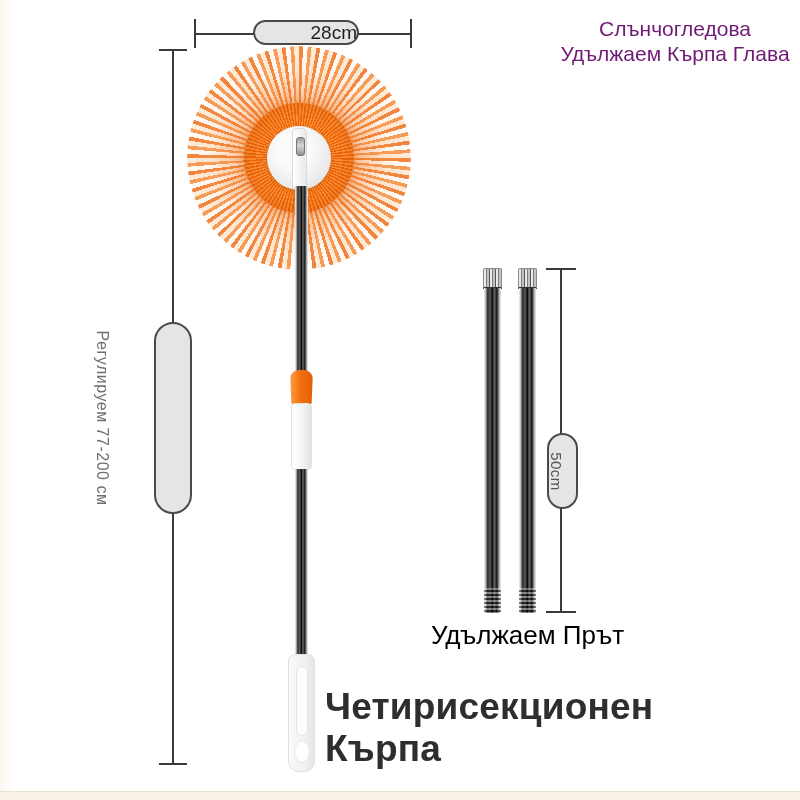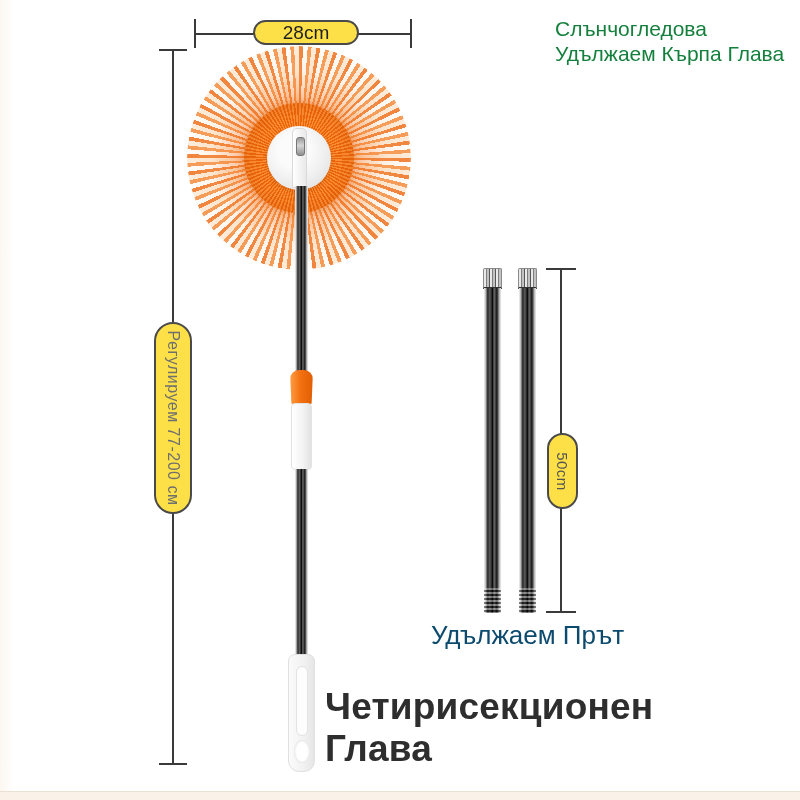--- a/index.html
+++ b/index.html
@@ -14,28 +14,28 @@
     overflow:hidden;
   }
   
   .edge-tint{
     position:absolute;left:0;top:0;width:14px;height:800px;
     background:linear-gradient(90deg,#fcf7f1,rgba(255,255,255,0));
   }
   
   .header-title{
     position:absolute;left:555px;top:16px;width:240px;
-    color:#15803d;
+    text-align:center;color:#701a75;
     font-size:21px;line-height:25px;font-weight:400;
   }
   
   .dline{position:absolute;background:#3a3a3a;}
   .dim-pill{
-    position:absolute;background:#fde047;border:2px solid #4a4a4a;
-    display:flex;align-items:center;justify-content:center;
+    position:absolute;background:#e5e5e5;border:2px solid #4a4a4a;
+    display:flex;align-items:center;justify-content:flex-end;
     box-sizing:border-box;
   }
   .dim-pill.h{border-radius:16px;}
   .dim-pill.v{border-radius:20px;}
   .pill-text-h{font-size:19px;color:#1f1f1f;}
   .pill-text-v{
     transform:rotate(90deg);white-space:nowrap;
     font-size:16px;color:#6f6f6f;letter-spacing:0.5px;
   }
   .pill-text-v.small{font-size:15px;color:#555;}
@@ -113,21 +113,21 @@
     border:1px solid #8a8a8a;border-bottom:2px solid #333;
     border-radius:2px 2px 0 0;box-sizing:border-box;
   }
   .ext-pole .bottom-rib{
     position:absolute;left:0;bottom:0;width:17px;height:25px;
     background:repeating-linear-gradient(180deg,rgba(255,255,255,0.35) 0 2px,rgba(0,0,0,0.45) 2px 4px);
   }
   
   .label-extension{
     position:absolute;left:405px;top:620px;width:245px;text-align:center;
-    font-size:26px;color:#0c4a6e;font-weight:400;
+    font-size:26px;color:#000000;font-weight:400;
   }
   .bottom-title{
     position:absolute;left:325px;top:686px;width:420px;
     font-size:37px;color:#2e2e2e;font-weight:600;letter-spacing:0.2px;
   }
   
   .bottom-strip{
     position:absolute;left:0;top:791px;width:800px;height:9px;
     background:#faf2e9;border-top:1px solid #ebe1d3;
   }
@@ -184,17 +184,17 @@
   </div>
 
   <div class="dline" style="left:560px;top:269px;width:2px;height:344px;"></div>
   <div class="dline" style="left:546px;top:268px;width:30px;height:2px;"></div>
   <div class="dline" style="left:546px;top:611px;width:30px;height:2px;"></div>
   <div class="dim-pill v" style="left:547px;top:433px;width:31px;height:76px;">
     <span class="pill-text-v small">50cm</span>
   </div>
 
   <div class="label-extension">Удължаем Прът</div>
-  <div class="bottom-title">Четирисекционен Глава</div>
+  <div class="bottom-title">Четирисекционен Кърпа</div>
 
   <div class="bottom-strip"></div>
 
 </div>
 
 </body></html>

